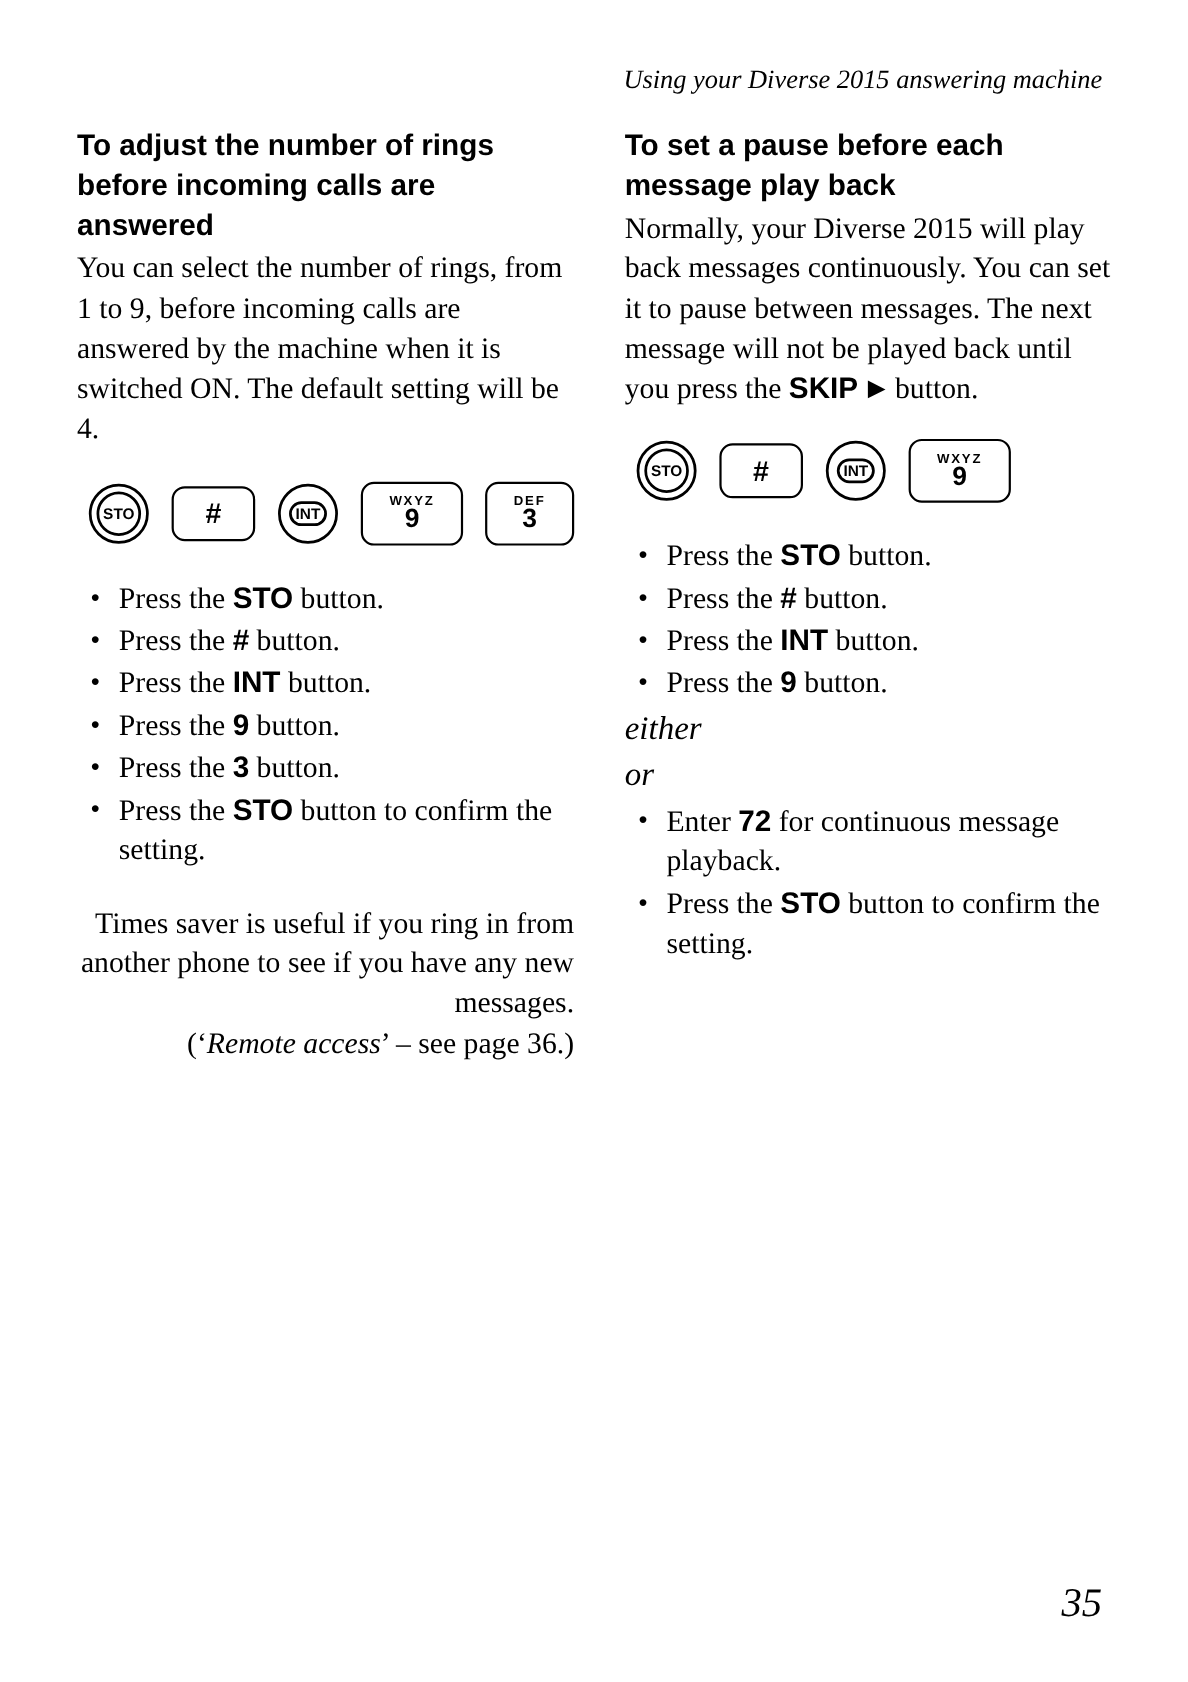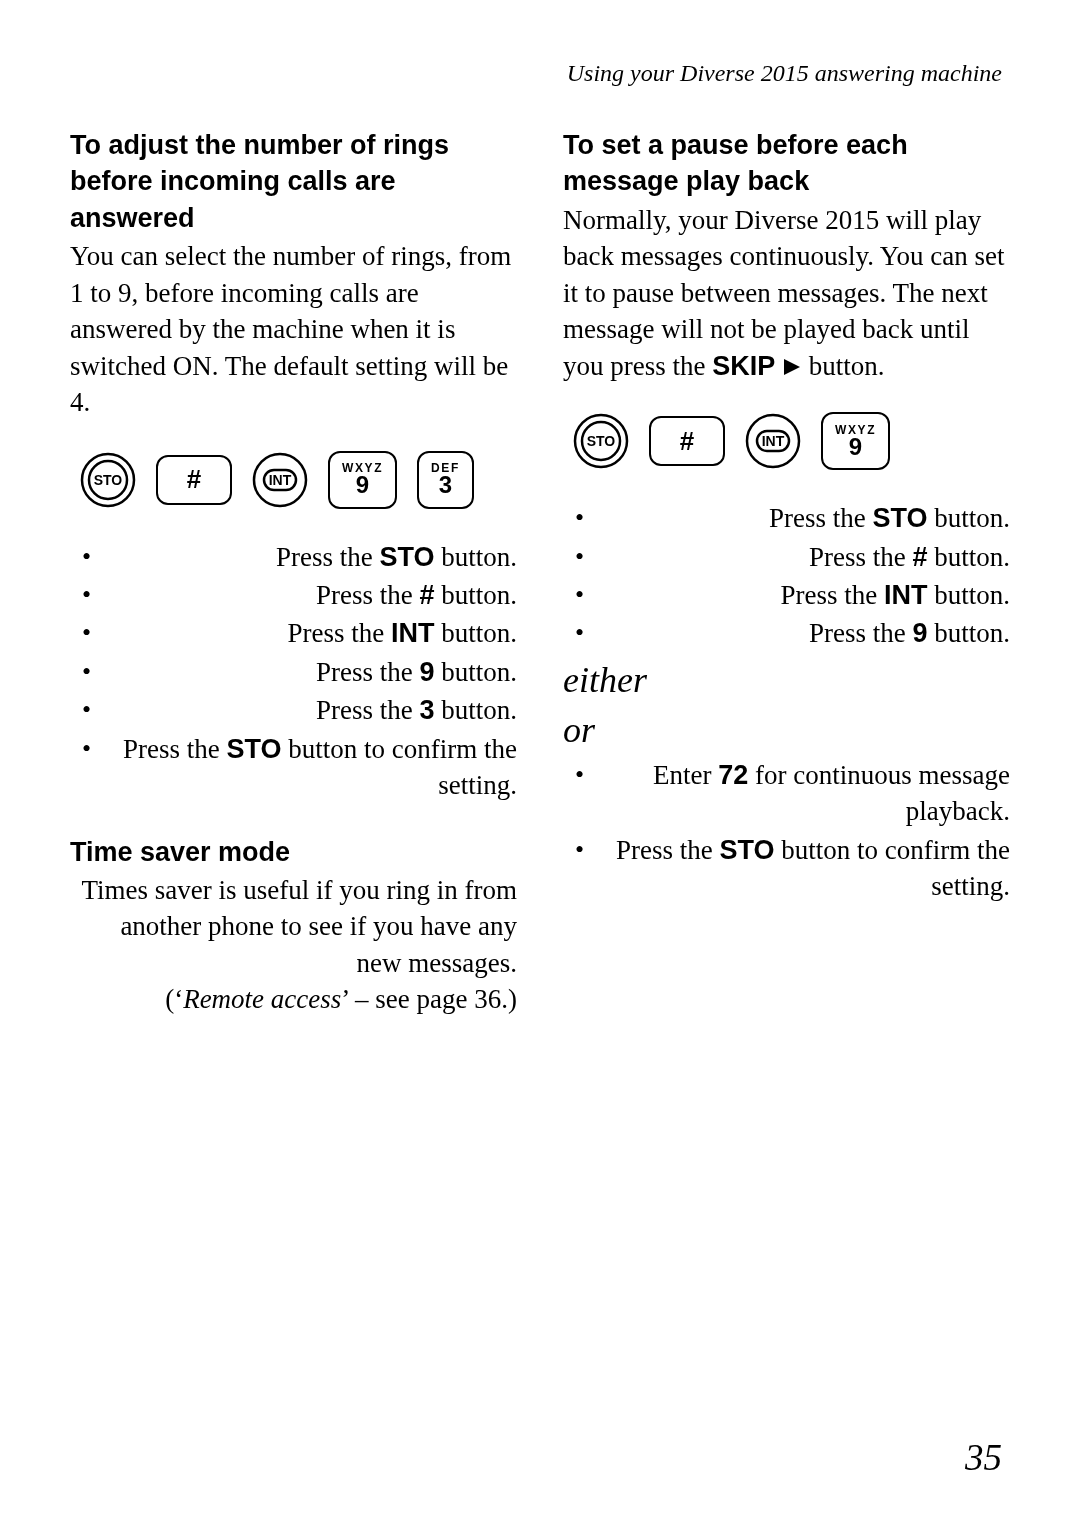--- a/index.html
+++ b/index.html
@@ -13,21 +13,21 @@
     box-sizing: border-box;
     width: 1080px;
     height: 1529px;
     padding: 60px 70px 50px 70px;
     position: relative;
   }
   .running-head {
     text-align: right;
     font-style: italic;
     font-size: 24px;
-    margin-bottom: 40px;
+    margin-bottom: 27px;
     padding-right: 8px;
   }
   .columns {
     display: flex;
     gap: 46px;
   }
   .col {
     flex: 1 1 0;
     width: 50%;
   }
@@ -52,21 +52,20 @@
   .skip-icon {
     display: inline-block;
     vertical-align: -2px;
   }
   ul.steps {
     list-style: none;
     padding: 0;
     margin: 0 0 30px 10px;
     font-size: 27px;
     line-height: 1.35;
-    text-align: right;
   }
   ul.steps > li {
     position: relative;
     padding-left: 28px;
     margin-bottom: 2px;
   }
   ul.steps > li::before {
     content: "•";
     position: absolute;
     left: 2px;
@@ -94,21 +93,21 @@
     background: #fff;
   }
   .phonekey.big {
     font-size: 26px;
     min-width: 40px;
     height: 46px;
   }
   .phonekey.stack {
     flex-direction: column;
     line-height: 1;
-    padding: 3px 12px;
+    padding: 3px 24px;
     height: 48px;
   }
   .phonekey.stack .top {
     font-size: 12px;
     letter-spacing: 1.6px;
     font-weight: bold;
   }
   .phonekey.stack .bot {
     font-size: 24px;
     font-weight: bold;
@@ -118,21 +117,21 @@
     width: 56px;
     height: 56px;
     border-radius: 50%;
     display: inline-flex;
     align-items: center;
     justify-content: center;
   }
   .roundkey svg { display:block; }
   .con-word {
     font-style: italic;
-    font-size: 36px;
+    font-size: 30px;
     line-height: 1.35;
     margin: 0 0 2px 0;
   }
   .pageno {
     position: absolute;
     bottom: 50px;
     right: 78px;
     font-style: italic;
     font-size: 37px;
   }
@@ -182,21 +181,20 @@
       <ul class="steps">
         <li><span>Press the </span><b class="sans">STO</b><span> button.</span></li>
         <li><span>Press the </span><b class="sans">#</b><span> button.</span></li>
         <li><span>Press the </span><b class="sans">INT</b><span> button.</span></li>
         <li><span>Press the </span><b class="sans">9</b><span> button.</span></li>
         <li><span>Press the </span><b class="sans">3</b><span> button.</span></li>
         <li><span>Press the </span><b class="sans">STO</b><span> button to confirm the setting.</span></li>
       </ul>
 
       <div class="p-block2">
-        <p class="heading">Time saver mode</p>
         <div class="body">
           <span>Times saver is useful if you ring in from another phone to see if you have any new messages.</span><br>
           <span>(‘</span><span class="italic">Remote access</span><span>’ – see page 36.)</span>
         </div>
       </div>
 
 
     </div>
 
     <div class="col">

